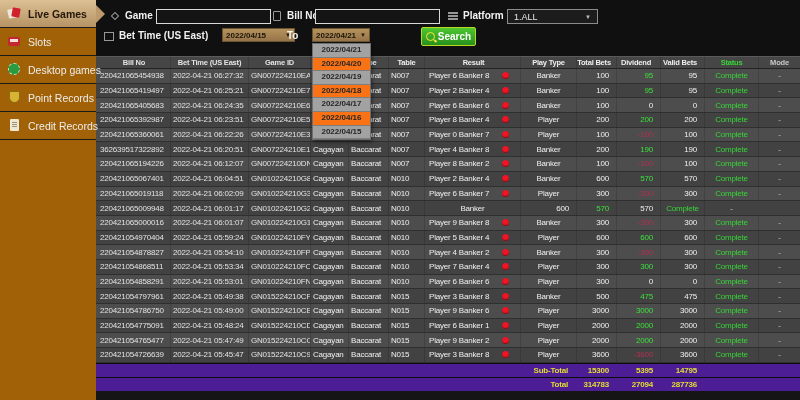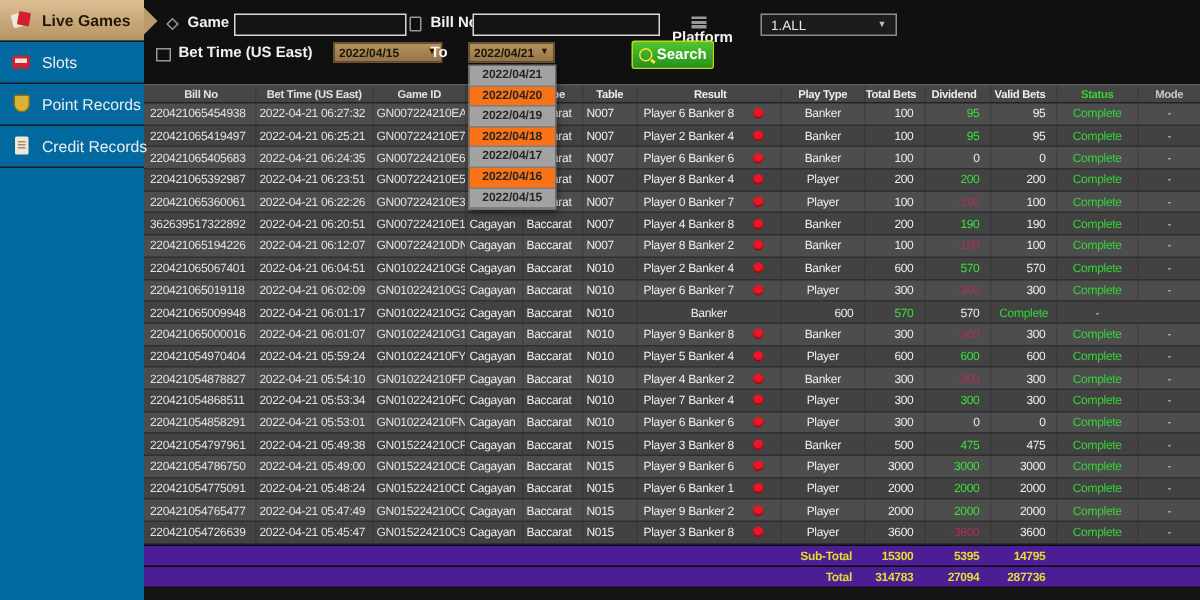--- a/index.html
+++ b/index.html
@@ -1,20 +1,20 @@
 <!DOCTYPE html>
 <html><head>
 <meta charset="utf-8">
 <style>
   html,body{margin:0;padding:0;}
   body{width:800px;height:400px;background:#151515;font-family:"Liberation Sans",sans-serif;
        overflow:hidden;position:relative;color:#eee;}
 
   
-  .sidebar{position:absolute;left:0;top:0;width:96px;height:400px;background:#0369a1;z-index:3;}
+  .sidebar{position:absolute;left:0;top:0;width:96px;height:400px;background:#a16207;z-index:3;}
   .sidebar-item{position:relative;height:27px;display:flex;align-items:center;gap:6px;
        padding-left:7px;border-bottom:1px solid #1a1a1a;cursor:pointer;}
   .sb-label{font-size:10.5px;color:#ededed;white-space:nowrap;}
   .sidebar-item.active{background:linear-gradient(#dcc094,#b69364);}
   .sidebar-item.active .sb-label{color:#241708;font-weight:bold;}
   .sidebar-item.active::after{content:"";position:absolute;right:-9px;top:50%;margin-top:-9px;
        border-left:9px solid #bd9a6b;border-top:9px solid transparent;border-bottom:9px solid transparent;z-index:5;}
   .ic{width:15px;height:13px;position:relative;flex:none;}
   .ic-live::before{content:"";position:absolute;left:1px;top:2px;width:8px;height:9px;background:#ece7da;
        border-radius:1px;transform:rotate(-14deg);}
@@ -93,41 +93,45 @@
 <aside class="sidebar" id="sidebar">
     <div class="sidebar-item active">
       <span class="ic ic-live"></span>
       <span class="sb-label">Live Games</span>
     </div>
     <div class="sidebar-item">
       <span class="ic ic-slots"></span>
       <span class="sb-label">Slots</span>
     </div>
     <div class="sidebar-item">
+      <span class="ic ic-desktop"></span>
+      <span class="sb-label">Desktop games</span>
+    </div>
+    <div class="sidebar-item">
       <span class="ic ic-point"></span>
       <span class="sb-label">Point Records</span>
     </div>
     <div class="sidebar-item">
       <span class="ic ic-credit"></span>
       <span class="sb-label">Credit Records</span>
     </div>
   </aside>
 
 <div class="filters">
   <div class="lbl" style="left:14px;top:10px;">
     <span class="fic fic-tag"></span>
     <span>Game ID</span>
   </div>
   <input class="tinput" style="left: 60px; top: 9px; width: 115px;" value="">
   <div class="lbl" style="left:176px;top:10px;">
     <span class="fic fic-bill"></span>
     <span>Bill No</span>
   </div>
   <input class="tinput" style="left: 219px; top: 9px; width: 125px;" value="">
-  <div class="lbl" style="left:352px;top:10px;flex-direction:column;">
+  <div class="lbl" style="left:352px;top:10px;">
     <span class="fic fic-plat"></span>
     <span>Platform</span>
   </div>
   <div class="psel" style="left:411px;top:9px;width:91px;height:15px;">
     <span>1.ALL</span>
     <span class="arr">▼</span>
   </div>
 
   <div class="lbl" style="left:8px;top:30px;">
     <span class="fic fic-cal"></span>

